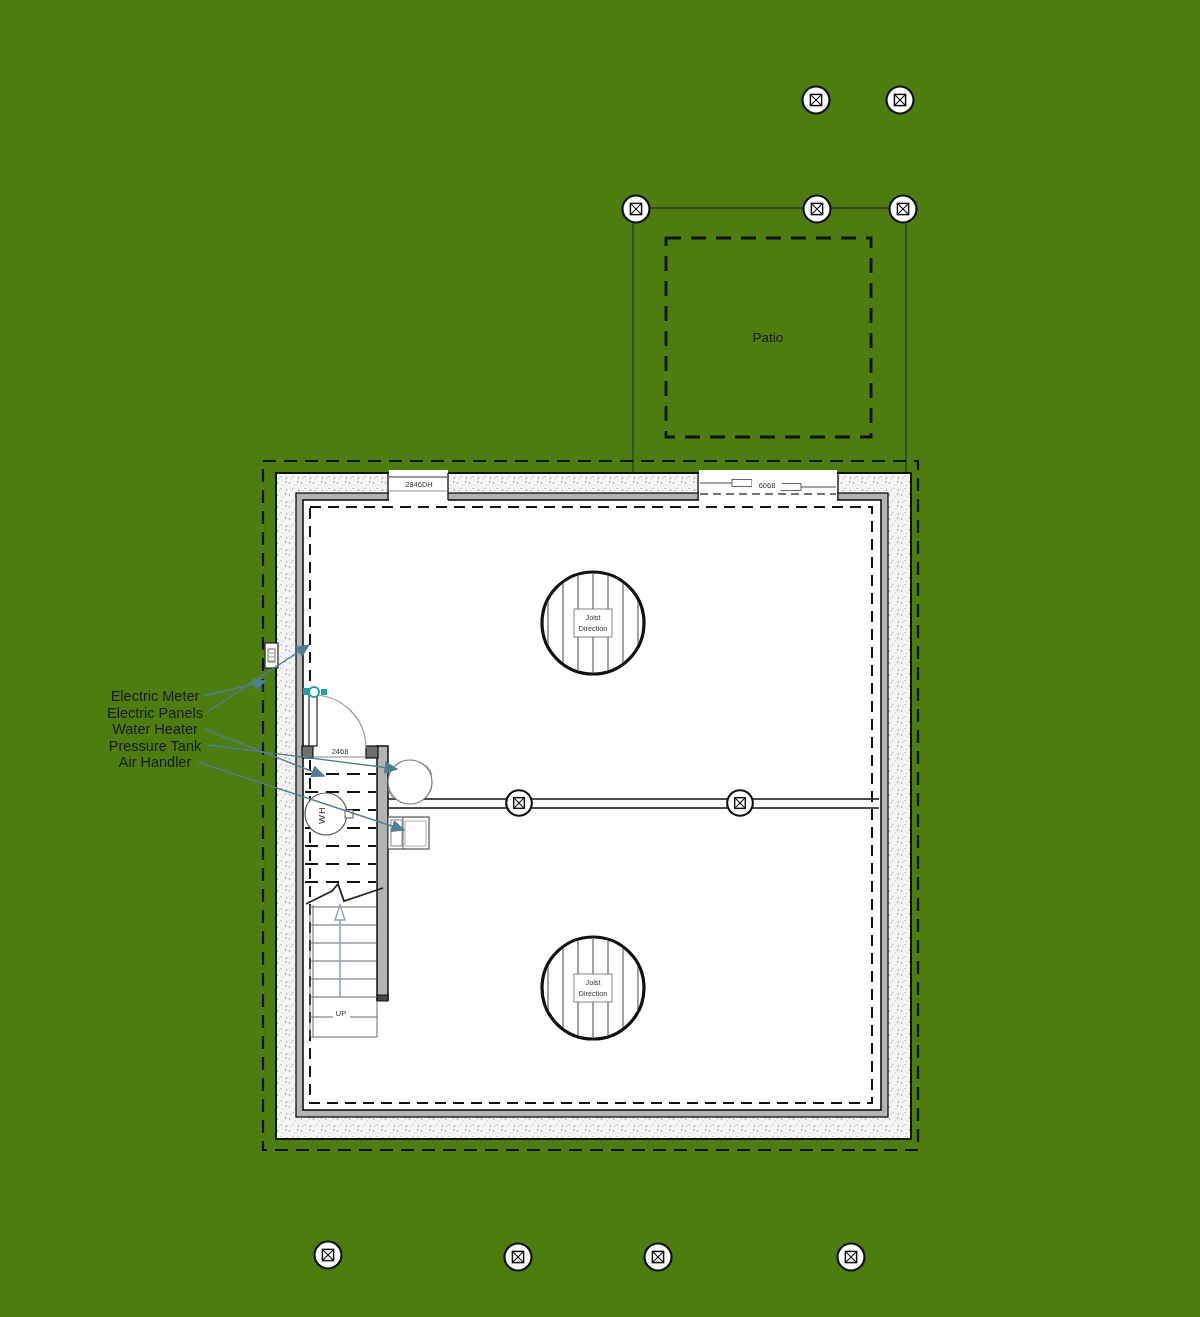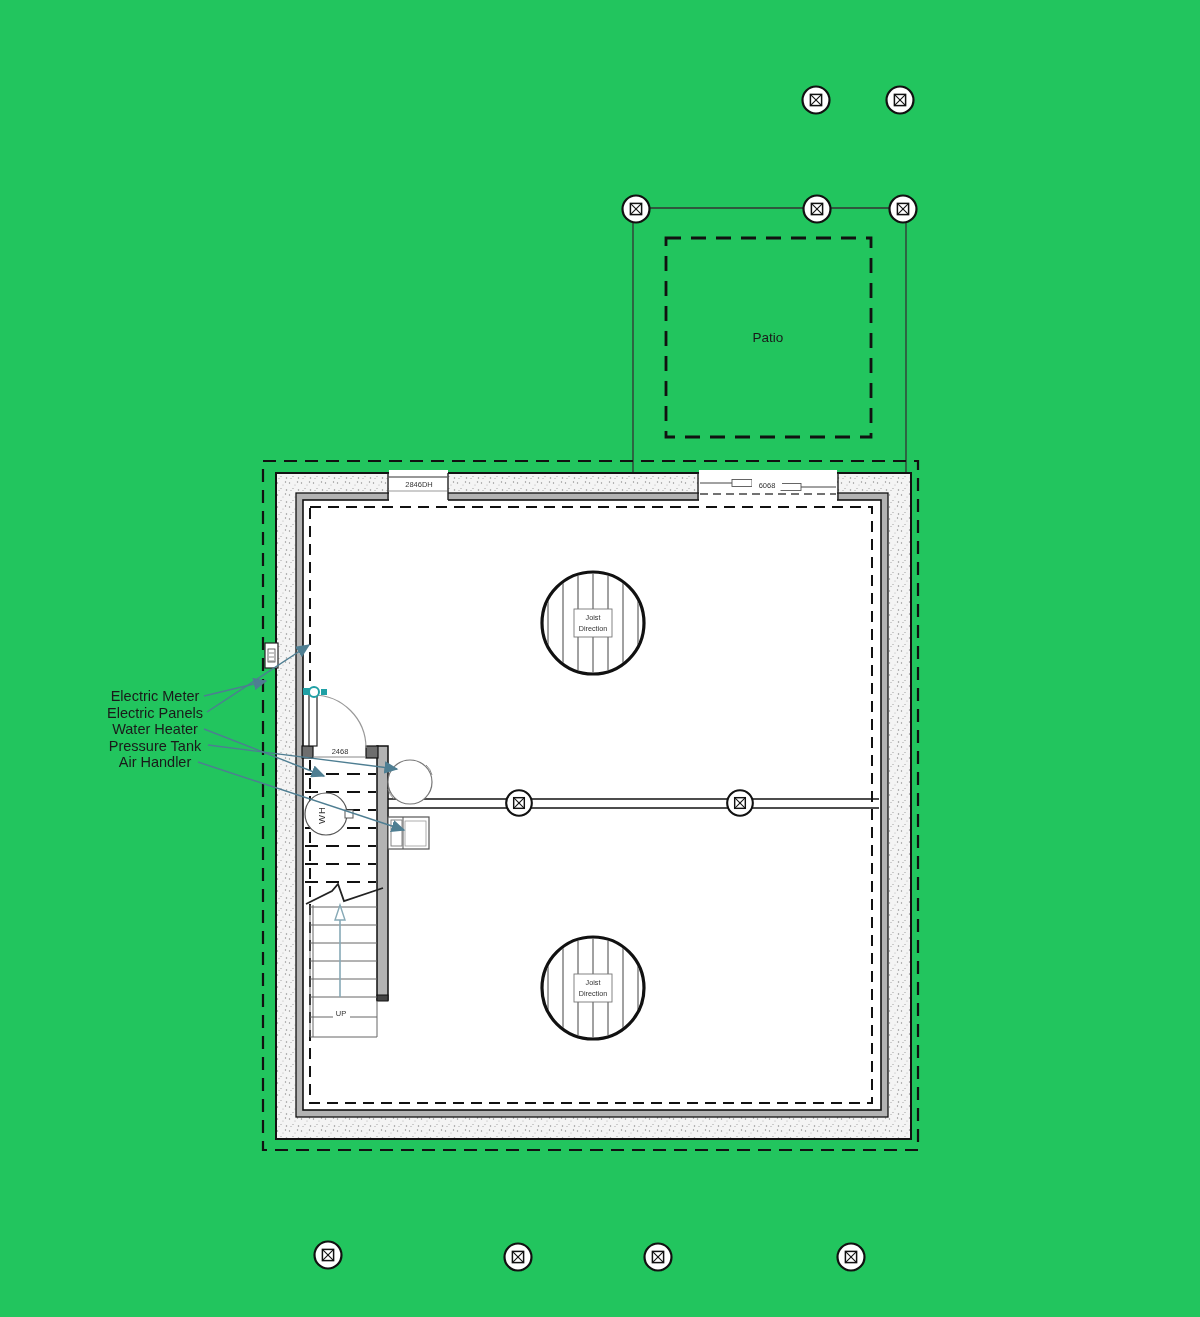--- a/index.html
+++ b/index.html
@@ -1,16 +1,16 @@
 <!DOCTYPE html>
 <html><head>
 <meta charset="utf-8">
 <style>
   html,body{margin:0;padding:0;background:#ffffff;}
-  #stage{position:relative;width:1200px;height:1317px;background:#22c55e;overflow:hidden;
+  #stage{position:relative;width:1200px;height:1317px;background:#4d7c0f;overflow:hidden;
          font-family:"Liberation Sans", sans-serif;}
   svg{display:block;}
   text{font-family:"Liberation Sans", sans-serif;fill:#1a1a1a;}
   .callout{font-size:14.5px;}
   .dim{font-size:7.5px;fill:#333;}
   .joist{font-size:7.2px;fill:#333;}
   .patio-t{font-size:13.5px;}
 </style>
 </head>
 <body>

